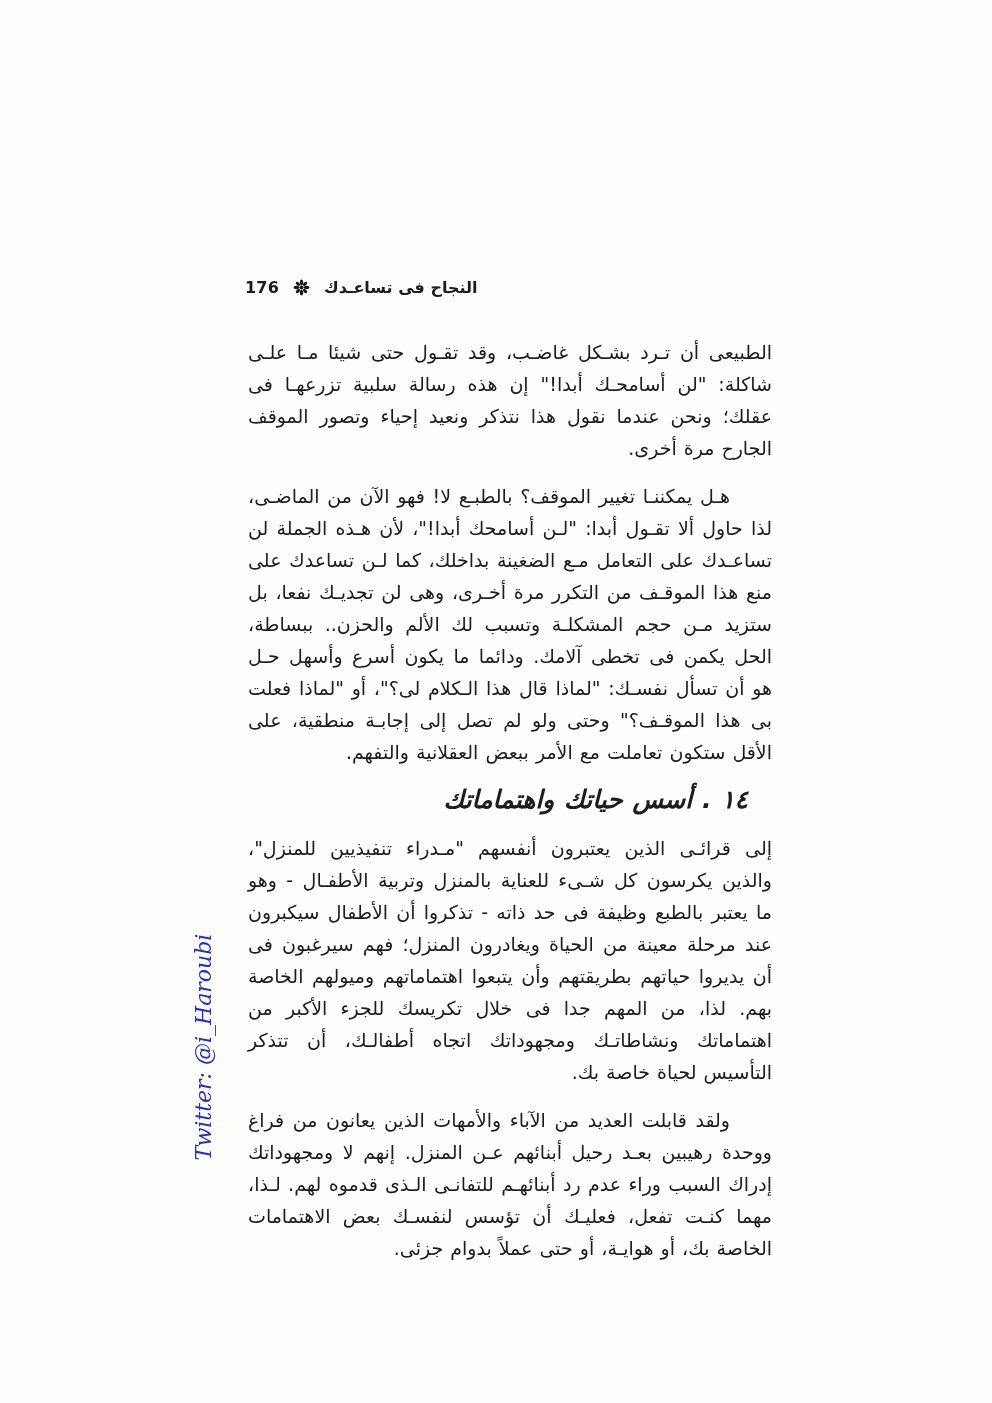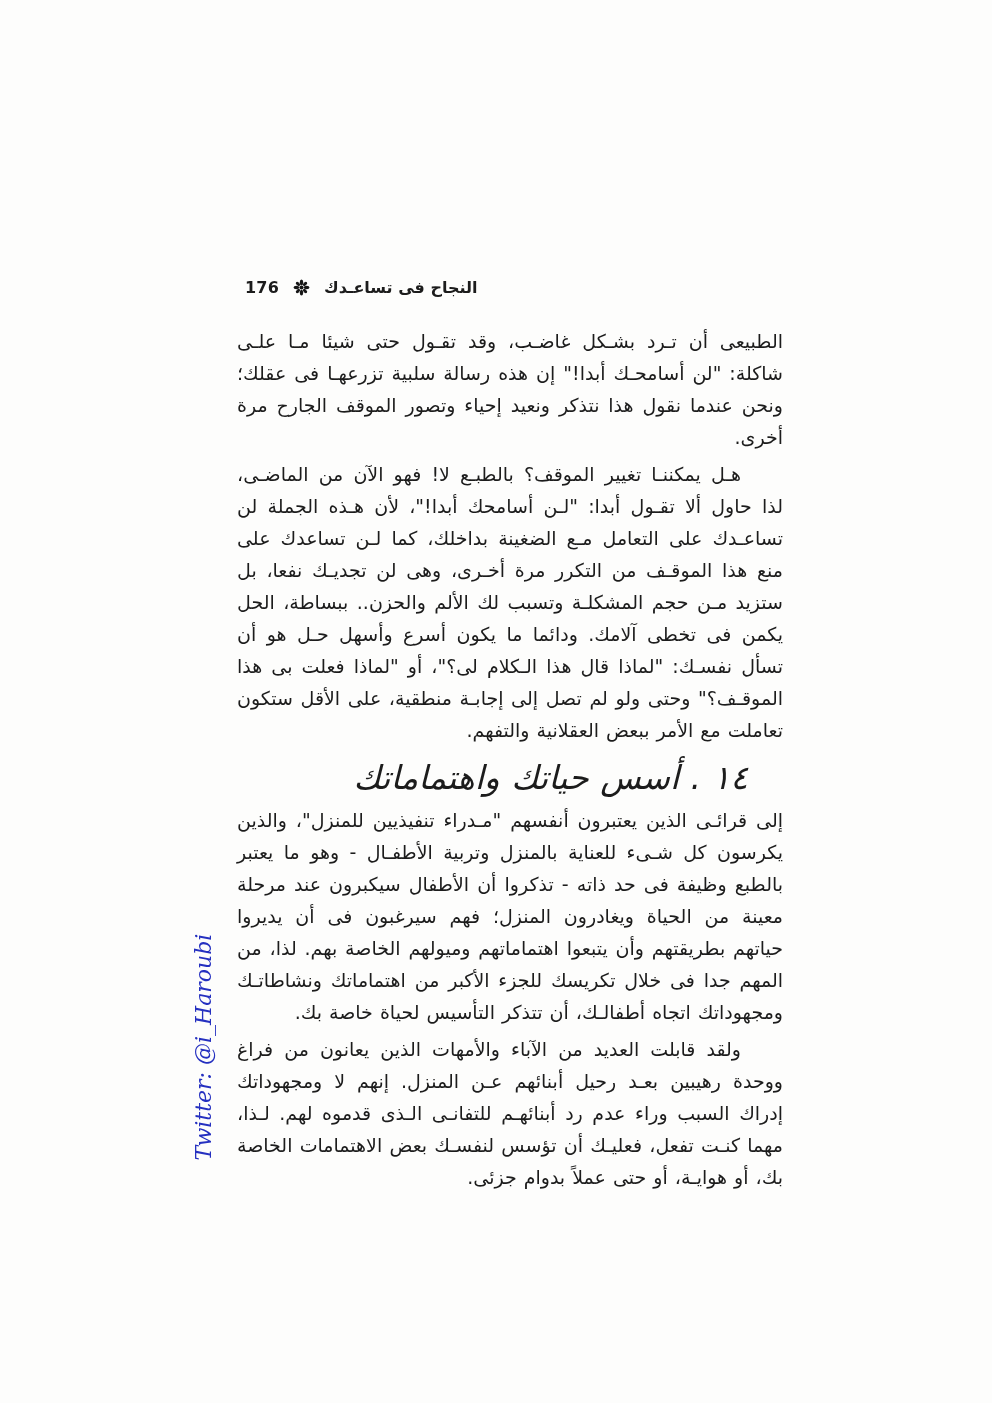--- a/index.html
+++ b/index.html
@@ -44,33 +44,33 @@
     left: 232px;
     top: 320px;
     width: 556px;
     direction: rtl;
     text-align: justify;
     font-size: 19px;
     line-height: 32px;
     word-spacing: 1px;
   }
   .para {
-    margin: 5px;
+    margin: 16px;
   }
   .para.indent {
     text-indent: 42px;
   }
   .section-heading {
     margin: 16px 0 10px 0;
     direction: rtl;
     text-align: right;
     padding-right: 40px;
-    font-size: 33px;
+    font-size: 25px;
     line-height: 32px;
-    font-weight: normal;
+    font-weight: bold;
     font-style: italic;
     letter-spacing: 0.5px;
   }
   
   .watermark {
     position: absolute;
     left: 86px;
     top: 1032px;
     width: 240px;
     height: 30px;

